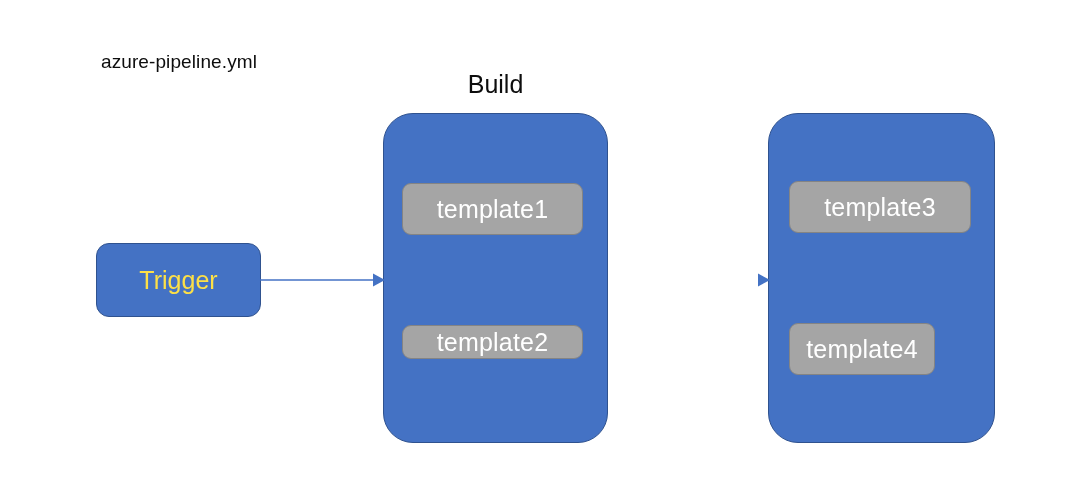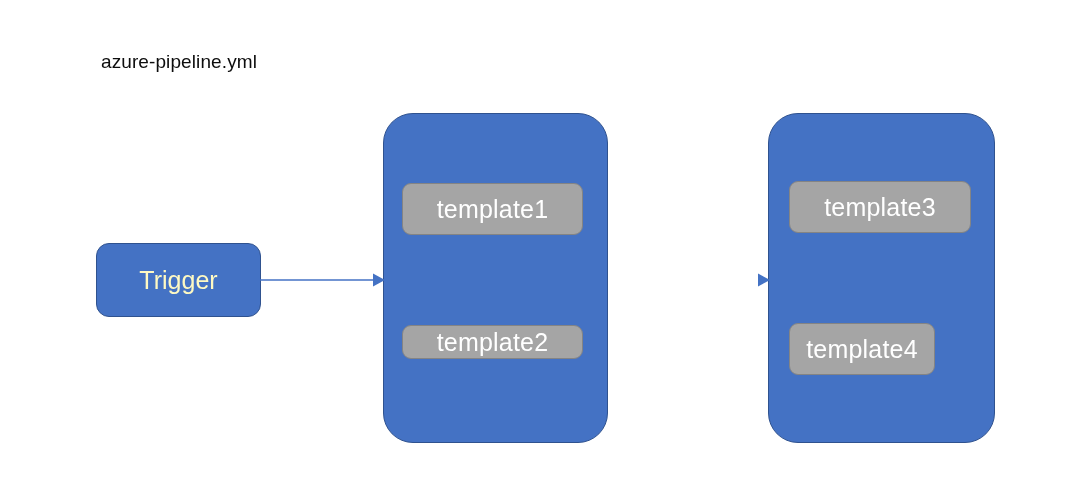--- a/index.html
+++ b/index.html
@@ -87,21 +87,21 @@
     top: 243px;
     width: 165px;
     height: 74px;
     background: #4472C4;
     border: 1.4px solid #2F528F;
     border-radius: 13px;
     box-sizing: border-box;
     display: flex;
     align-items: center;
     justify-content: center;
-    color: #fef9c3;
+    color: #fde047;
     font-size: 25px;
     line-height: 28px;
     white-space: nowrap;
   }
 
   
   .connector {
     position: absolute;
     height: 22px;
   }
@@ -109,20 +109,21 @@
   .conn-1 { left: 259px; top: 269px; width: 126px; }
   .conn-2 { left: 606px; top: 269px; width: 164px; }
 </style>
 </head>
 <body>
 
 <div id="canvas">
 
   <div class="doc-title">azure-pipeline.yml</div>
 
+  <div class="stage-caption build">Build</div>
 
   <div class="stage-box build"></div>
   <div class="template-chip chip-t1">template1</div>
   <div class="template-chip chip-t2">template2</div>
 
   <div class="stage-box deploy"></div>
   <div class="template-chip chip-t3">template3</div>
   <div class="template-chip chip-t4">template4</div>
 
   <div class="trigger-box">Trigger</div>

